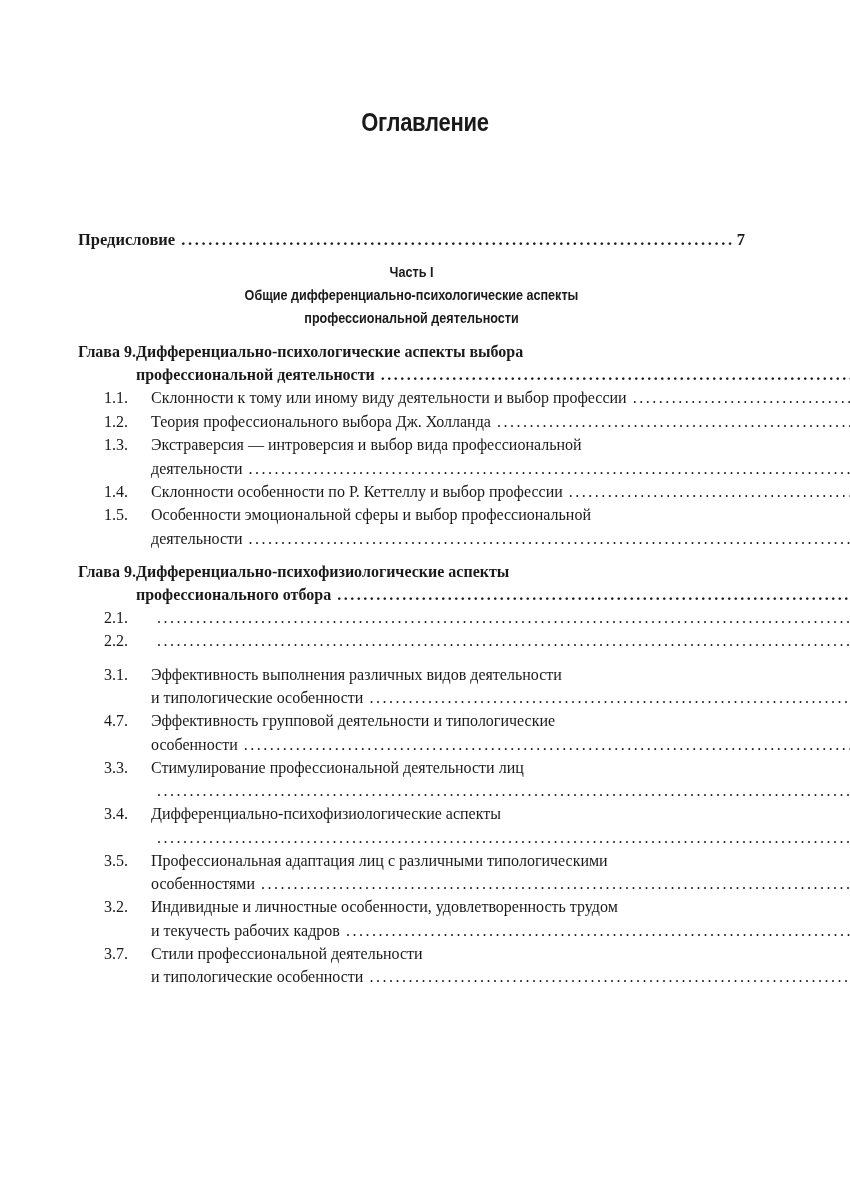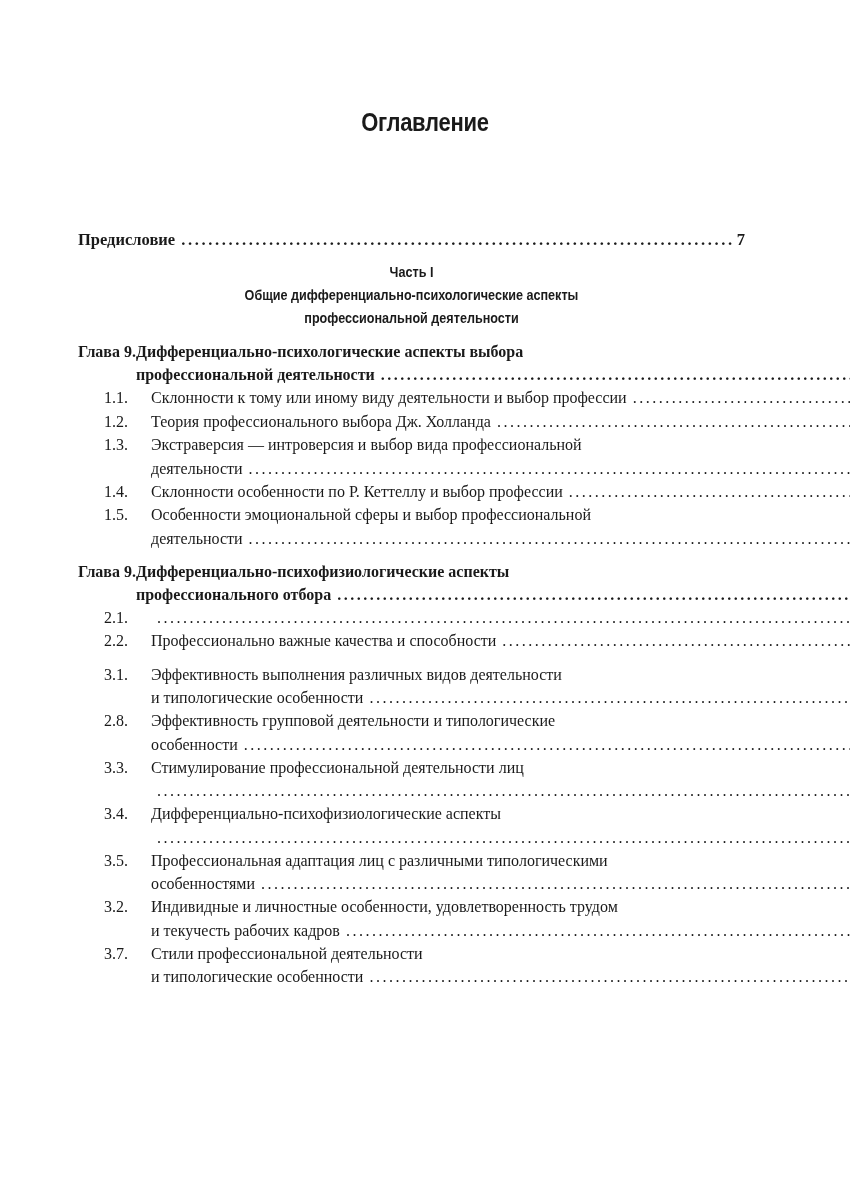--- a/index.html
+++ b/index.html
@@ -117,39 +117,38 @@
           <div class="sbody">
             <div class="row">
               <span class="dots"></span>
             </div>
           </div>
         </div>
         <div class="section">
           <div class="snum">2.2.</div>
           <div class="sbody">
             <div class="row">
-              <span class="txt">Профессионально важные качества и способности</span>
               <span class="dots"></span>
             </div>
           </div>
         </div>
       </div>
       <div class="chapter">
         <div class="section">
           <div class="snum">3.1.</div>
           <div class="sbody">
             <div class="line">Эффективность выполнения различных видов деятельности</div>
             <div class="row">
               <span class="txt">и типологические особенности</span>
               <span class="dots"></span>
             </div>
           </div>
         </div>
         <div class="section">
-          <div class="snum">2.8.</div>
+          <div class="snum">4.7.</div>
           <div class="sbody">
             <div class="line">Эффективность групповой деятельности и типологические</div>
             <div class="row">
               <span class="txt">особенности</span>
               <span class="dots"></span>
             </div>
           </div>
         </div>
         <div class="section">
           <div class="snum">3.3.</div>

